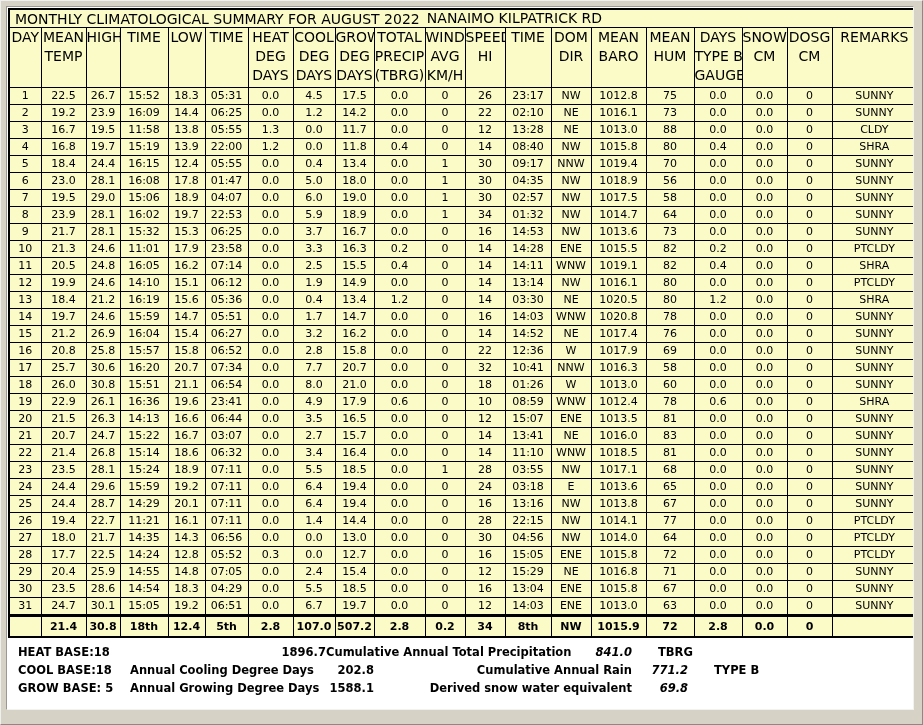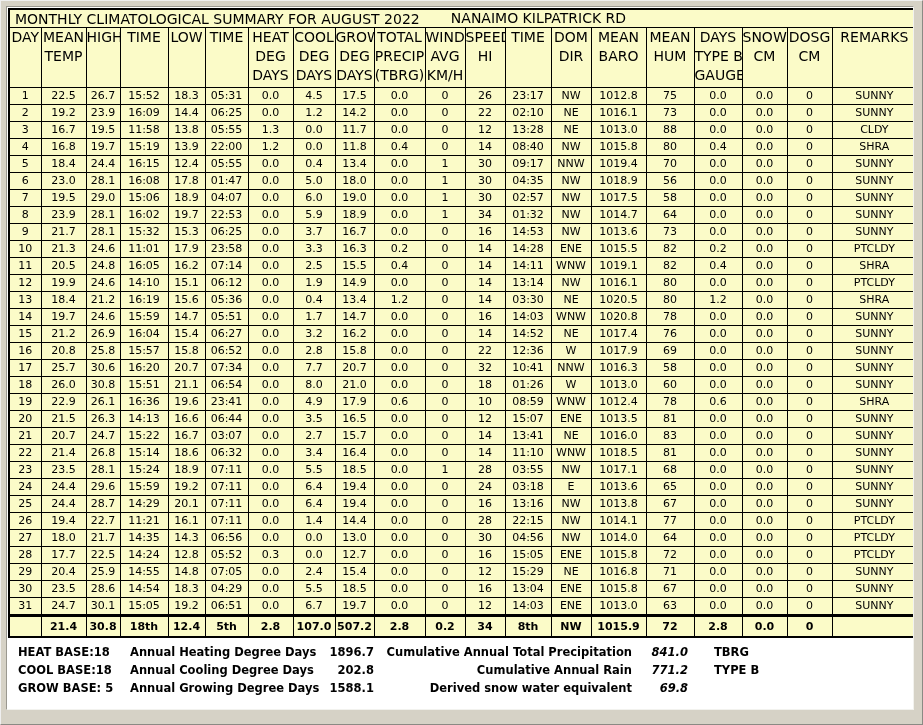--- a/index.html
+++ b/index.html
@@ -46,21 +46,21 @@
   }
   tr.title-row th{
     height:17px;
     font-size:14px;
     font-weight:normal;
     text-align:left;
     position:relative;
     border-bottom:1px solid #000;
   }
   .title-left{padding-left:5px;}
-  .title-right{position:absolute;left:46%;top:0;margin-left:24px;}
+  .title-right{position:absolute;left:46%;top:0;}
   tr.header-row th{
     height:59px;
     vertical-align:top;
     font-weight:normal;
     font-size:14px;
   }
   tr.header-row th div{line-height:19px;height:19px;}
   tbody td{
     height:16px;
     line-height:16px;
@@ -916,21 +916,20 @@
             <td>0.0</td>
             <td>0</td>
             <td></td>
           </tr>
       </tfoot>
     </table>
 
     <div class="footer" id="footer">
         <div class="footer-row">
           <span class="f-base">HEAT BASE:18</span>
-          <span class="f-label">Annual Heating Degree Days</span>
           <span class="f-value">1896.7</span>
           <span class="f-label2">Cumulative Annual Total Precipitation</span>
           <span class="f-value2">841.0</span>
           <span class="f-note">TBRG</span>
         </div>
         <div class="footer-row">
           <span class="f-base">COOL BASE:18</span>
           <span class="f-label">Annual Cooling Degree Days</span>
           <span class="f-value">202.8</span>
           <span class="f-label2">Cumulative Annual Rain</span>

